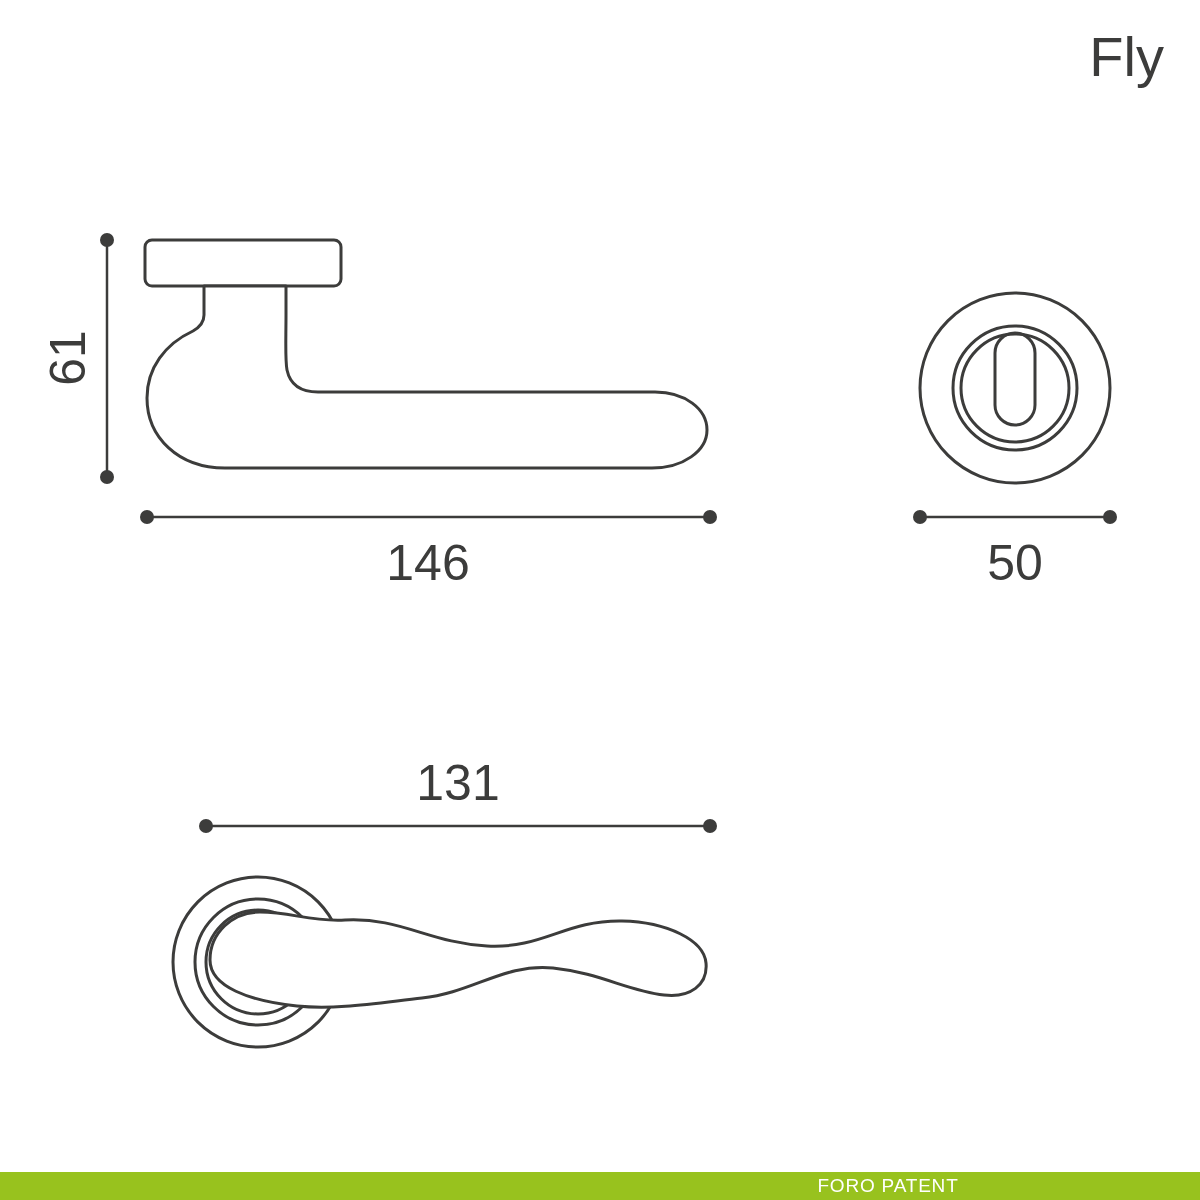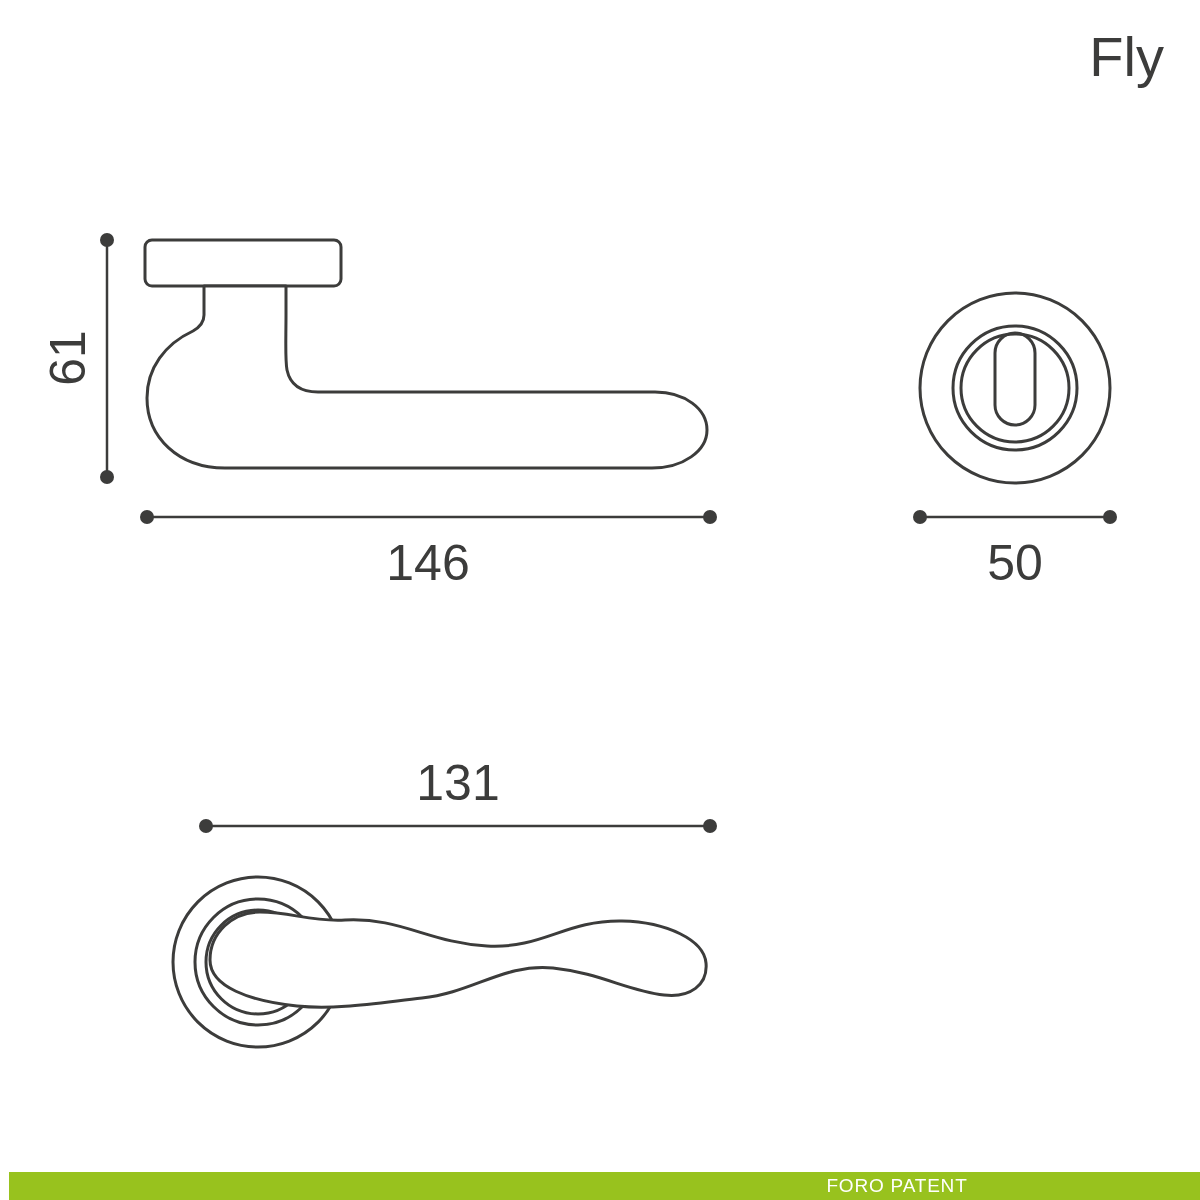--- a/index.html
+++ b/index.html
@@ -59,21 +59,21 @@
     stroke: none;
   }
   svg.drawing text.dim-label {
     fill: currentColor;
     font-family: "Liberation Sans", sans-serif;
     font-size: 50px;
     font-weight: 400;
   }
   .footer-bar {
     position: absolute;
-    left: 9px; right: 0; bottom: 0;
+    left: 0; right: 0; bottom: 0;
     height: 28px;
     background: var(--green);
     padding-left: 8px;
   }
   .footer-label {
     position: absolute;
     left: 888px;
     top: 0;
     transform: translateX(-50%);
     color: #ffffff;

